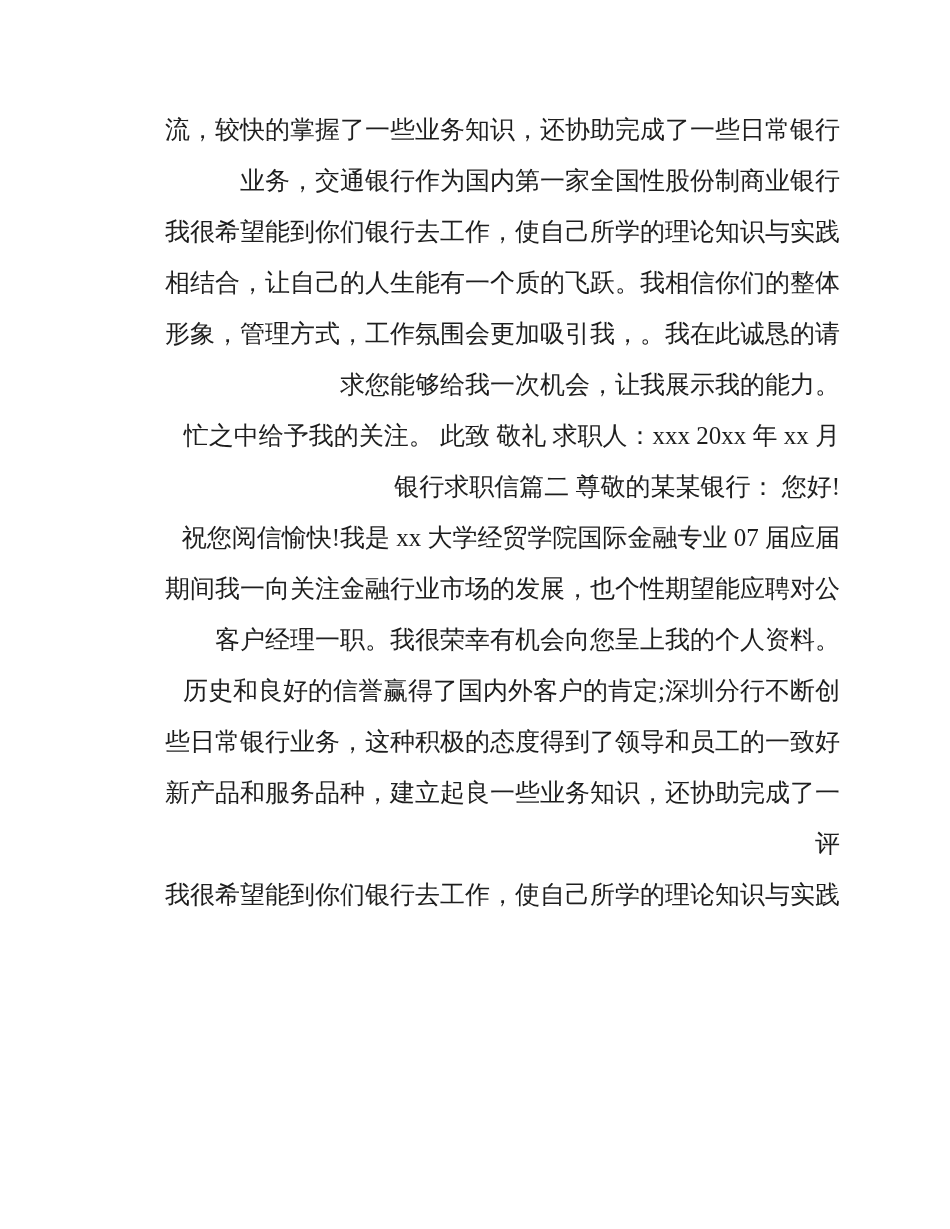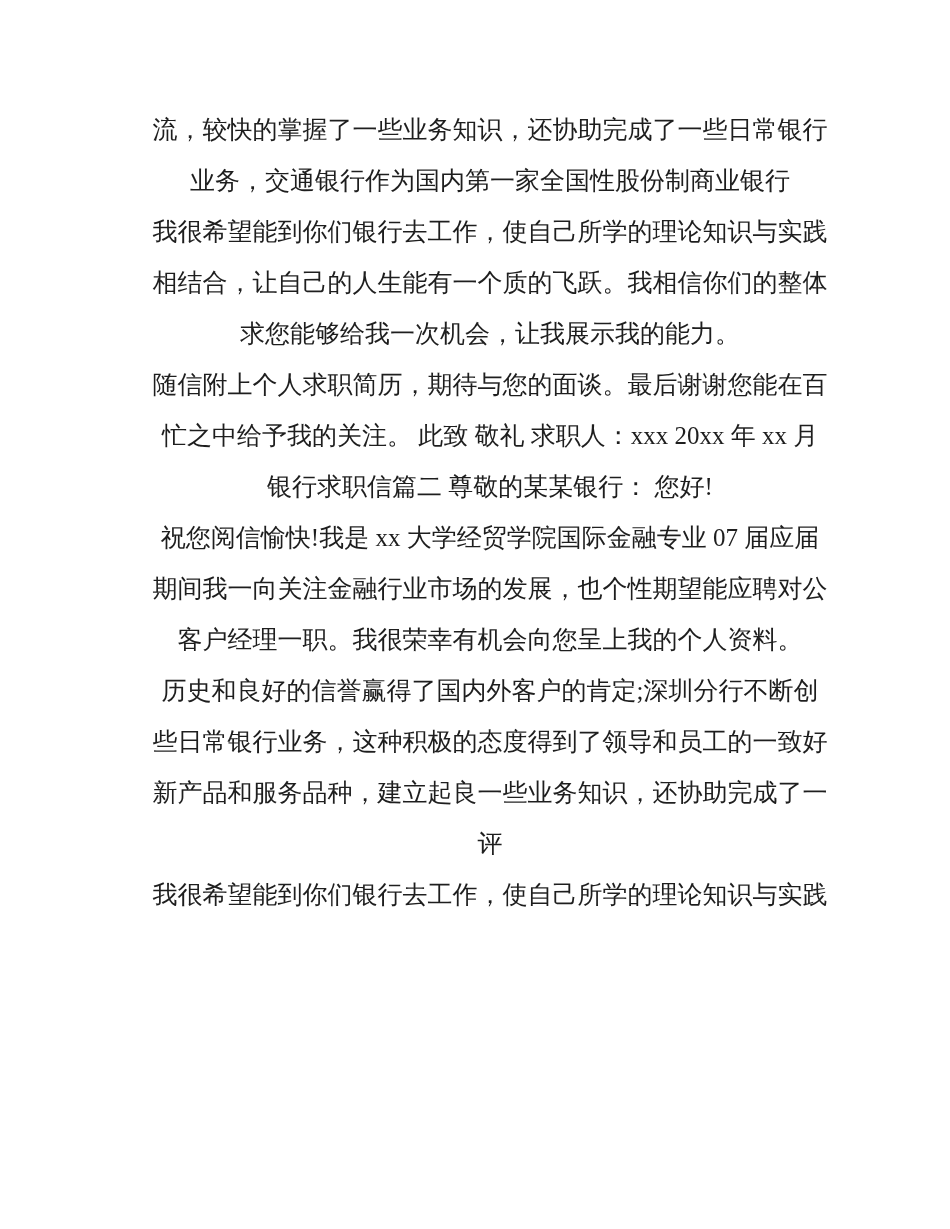--- a/index.html
+++ b/index.html
@@ -28,35 +28,35 @@
     color: #1e1e1e;
     font-size: 25px;
     line-height: 51px;
     font-weight: 400;
     letter-spacing: 0;
   }
   .line {
     white-space: nowrap;
     height: 51px;
     overflow: visible;
-    text-align: center;
+    text-align: right;
   }
 </style>
 </head>
 <body>
 
 <div class="page" style="background: rgb(255, 255, 255);">
   <div class="doc-text" style="color: rgb(30, 30, 30);">
 
   <div class="line">流，较快的掌握了一些业务知识，还协助完成了一些日常银行</div>
       <div class="line">业务，交通银行作为国内第一家全国性股份制商业银行</div>
       <div class="line">我很希望能到你们银行去工作，使自己所学的理论知识与实践</div>
       <div class="line">相结合，让自己的人生能有一个质的飞跃。我相信你们的整体</div>
+      <div class="line">形象，管理方式，工作氛围会更加吸引我，。我在此诚恳的请</div>
       <div class="line">求您能够给我一次机会，让我展示我的能力。</div>
-      <div class="line">随信附上个人求职简历，期待与您的面谈。最后谢谢您能在百</div>
       <div class="line">忙之中给予我的关注。 此致 敬礼 求职人：xxx 20xx 年 xx 月</div>
       <div class="line">银行求职信篇二 尊敬的某某银行： 您好!</div>
       <div class="line">祝您阅信愉快!我是 xx 大学经贸学院国际金融专业 07 届应届</div>
       <div class="line">期间我一向关注金融行业市场的发展，也个性期望能应聘对公</div>
       <div class="line">客户经理一职。我很荣幸有机会向您呈上我的个人资料。</div>
       <div class="line">历史和良好的信誉赢得了国内外客户的肯定;深圳分行不断创</div>
       <div class="line">些日常银行业务，这种积极的态度得到了领导和员工的一致好</div>
       <div class="line">新产品和服务品种，建立起良一些业务知识，还协助完成了一</div>
       <div class="line">评</div>
       <div class="line">我很希望能到你们银行去工作，使自己所学的理论知识与实践</div>

